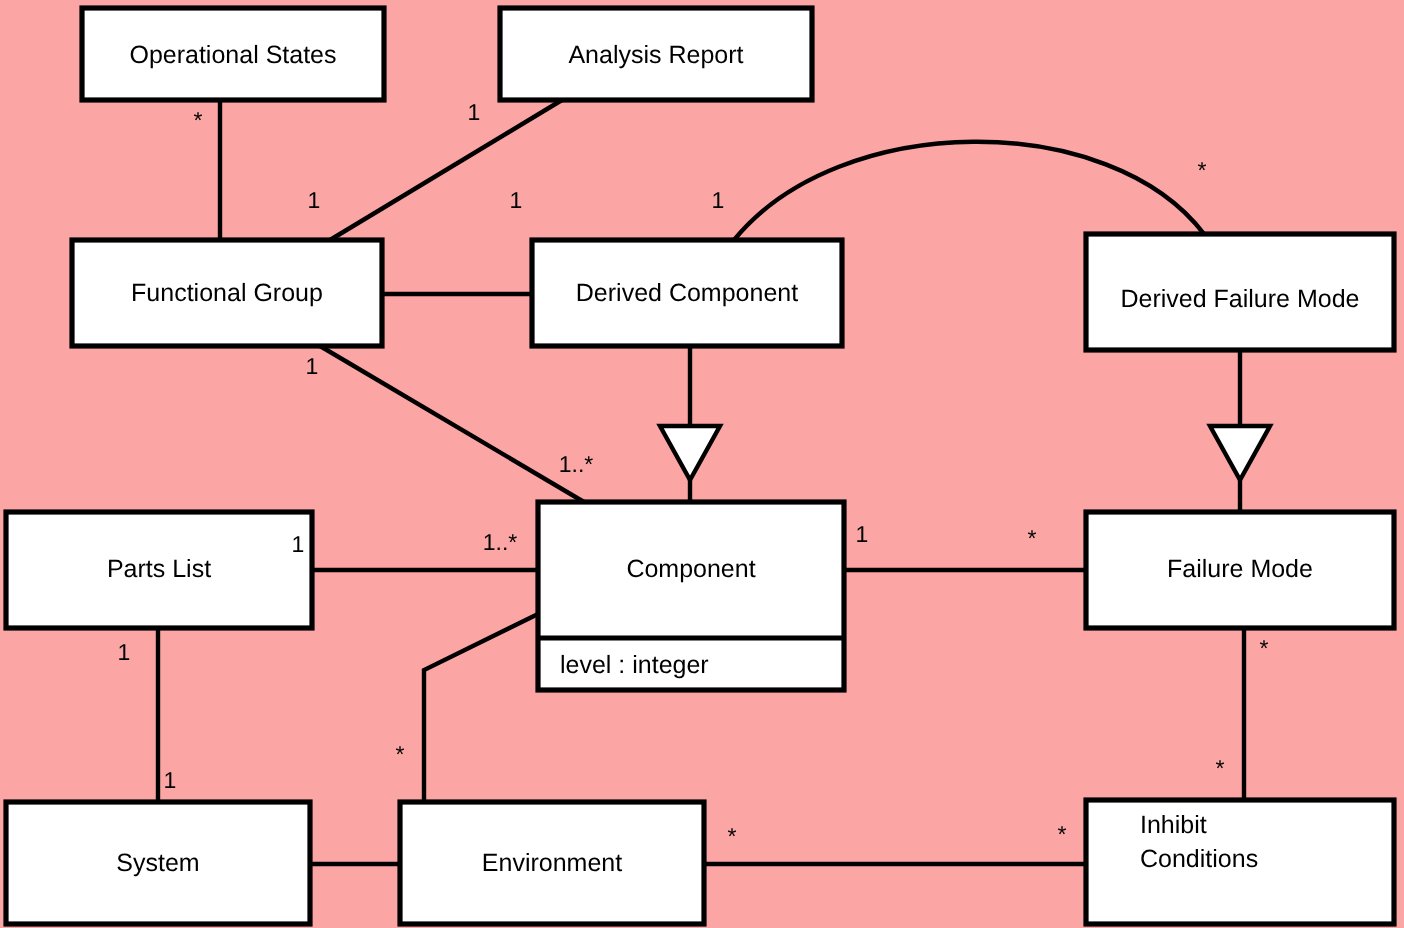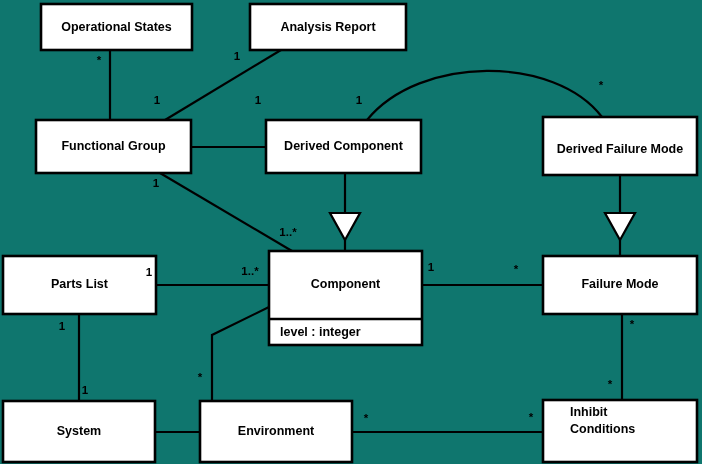--- a/index.html
+++ b/index.html
@@ -4,24 +4,23 @@
 <style>
   html, body {
     margin: 0;
     padding: 0;
     background: #ffffff;
   }
   #diagram-root {
     position: relative;
     width: 702px;
     height: 464px;
-    background: #0f766e;
+    background: #fca5a5;
     font-family: "Liberation Sans", sans-serif;
     overflow: hidden;
-    font-weight: bold;
   }
   #uml-svg {
     position: absolute;
     left: 0;
     top: 0;
     width: 702px;
     height: 464px;
   }
   .cls-box {
     fill: #ffffff;

